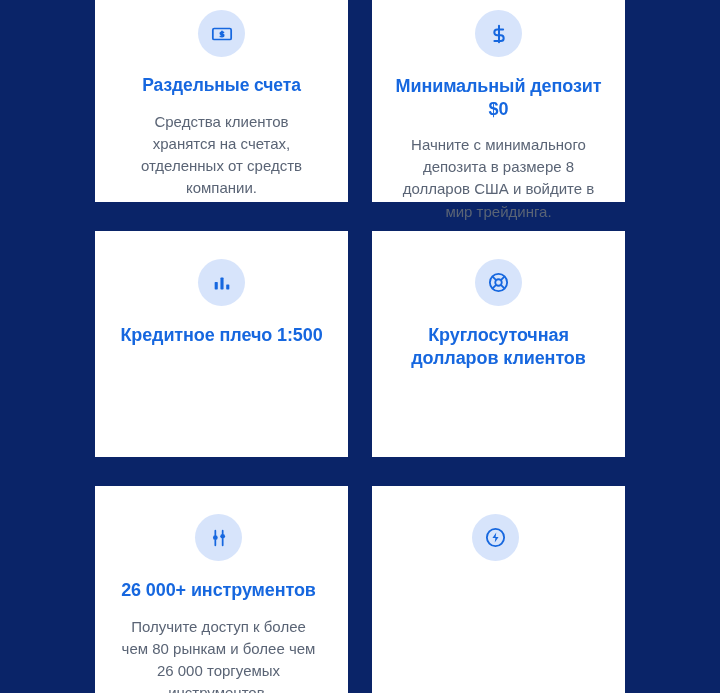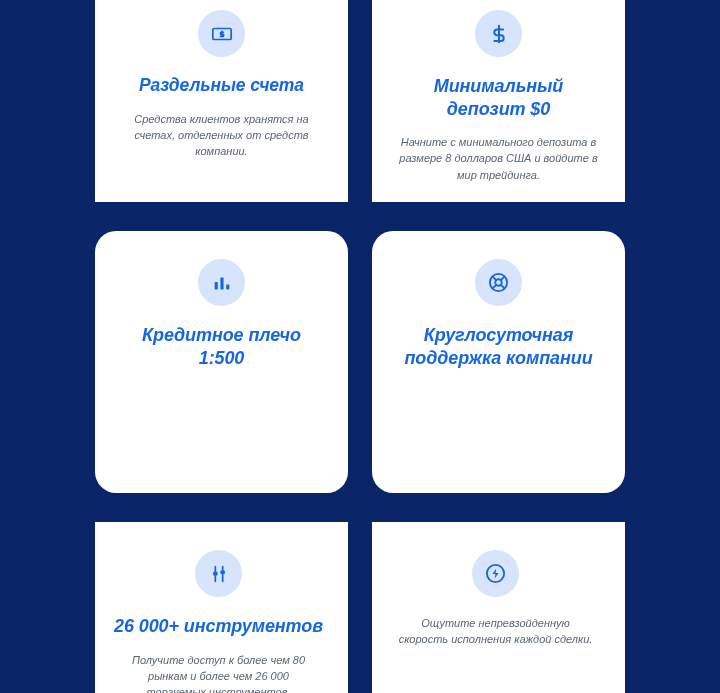--- a/index.html
+++ b/index.html
@@ -25,21 +25,21 @@
   .card {
     background: #ffffff;
     padding: 28px 22px 24px 22px;
     display: flex;
     flex-direction: column;
     align-items: center;
     text-align: center;
   }
   .card-1 { height: 208px; padding-top: 16px; }
   .card-2 { height: 208px; padding-top: 16px; }
-  .card-3, .card-4 { height: 262px; border-radius: 21px; }
+  .card-3, .card-4 { height: 226px; }
   .card-5, .card-6 { height: 245px; padding-left: 16px; }
 
   .icon-wrap {
     width: 47px;
     height: 47px;
     border-radius: 50%;
     background: #d7e4fb;
     display: flex;
     align-items: center;
     justify-content: center;
@@ -49,29 +49,27 @@
   .icon-wrap svg {
     display: block;
   }
   .card-title {
     color: #1667df;
     font-size: 17.5px;
     font-weight: bold;
     line-height: 1.25;
     margin: 0 0 14px 0;
     letter-spacing: -0.1px;
-    font-style: italic;
   }
   .card-desc {
     color: #5a6475;
-    font-size: 11px;
+    font-size: 15px;
     line-height: 1.48;
     margin: 0;
     max-width: 200px;
-    font-style: italic;
   }
   .title-lg { font-size: 18px; }
 </style>
 </head>
 <body>
 
 <div class="grid">
 
   <div class="card card-1">
     <div class="icon-wrap">
@@ -108,21 +106,21 @@
   </div>
 
   <div class="card card-4">
     <div class="icon-wrap">
       <svg width="23" height="23" viewBox="0 0 24 24" fill="none" stroke="#1667df" stroke-width="1.9">
         <circle cx="12" cy="12" r="9"></circle>
         <circle cx="12" cy="12" r="3.4"></circle>
         <path d="M5.6 5.6l3.9 3.9M14.5 14.5l3.9 3.9M18.4 5.6l-3.9 3.9M9.5 14.5l-3.9 3.9"></path>
       </svg>
     </div>
-    <h3 class="card-title title-lg">Круглосуточная поддержка компании</h3>
+    <h3 class="card-title title-lg">Круглосуточная долларов клиентов</h3>
   </div>
 
   <div class="card card-5">
     <div class="icon-wrap">
       <svg width="22" height="22" viewBox="0 0 24 24" fill="none" stroke="#1667df" stroke-width="1.9" stroke-linecap="round">
         <path d="M8 4v5M8 14.5V20M16 4v3.5M16 13v7"></path>
         <circle cx="8" cy="11.7" r="2.6" fill="#1667df" stroke="none"></circle>
         <circle cx="16" cy="10.2" r="2.6" fill="#1667df" stroke="none"></circle>
       </svg>
     </div>
@@ -130,16 +128,15 @@
     <p class="card-desc">Получите доступ к более чем 80 рынкам и более чем 26 000 торгуемых инструментов.</p>
   </div>
 
   <div class="card card-6">
     <div class="icon-wrap">
       <svg width="23" height="23" viewBox="0 0 24 24" fill="none" stroke="#1667df" stroke-width="1.9" stroke-linecap="round" stroke-linejoin="round">
         <circle cx="12" cy="12" r="9"></circle>
         <path d="M12.8 6.8L8.8 12.6h3.1l-0.7 4.6 4-5.8h-3.1z" fill="#1667df" stroke="none"></path>
       </svg>
     </div>
-    <p class="card-desc">Ощутите непревзойденную скорость исполнения каждой сделки.</p>
   </div>
 
 </div>
 
 </body></html>

